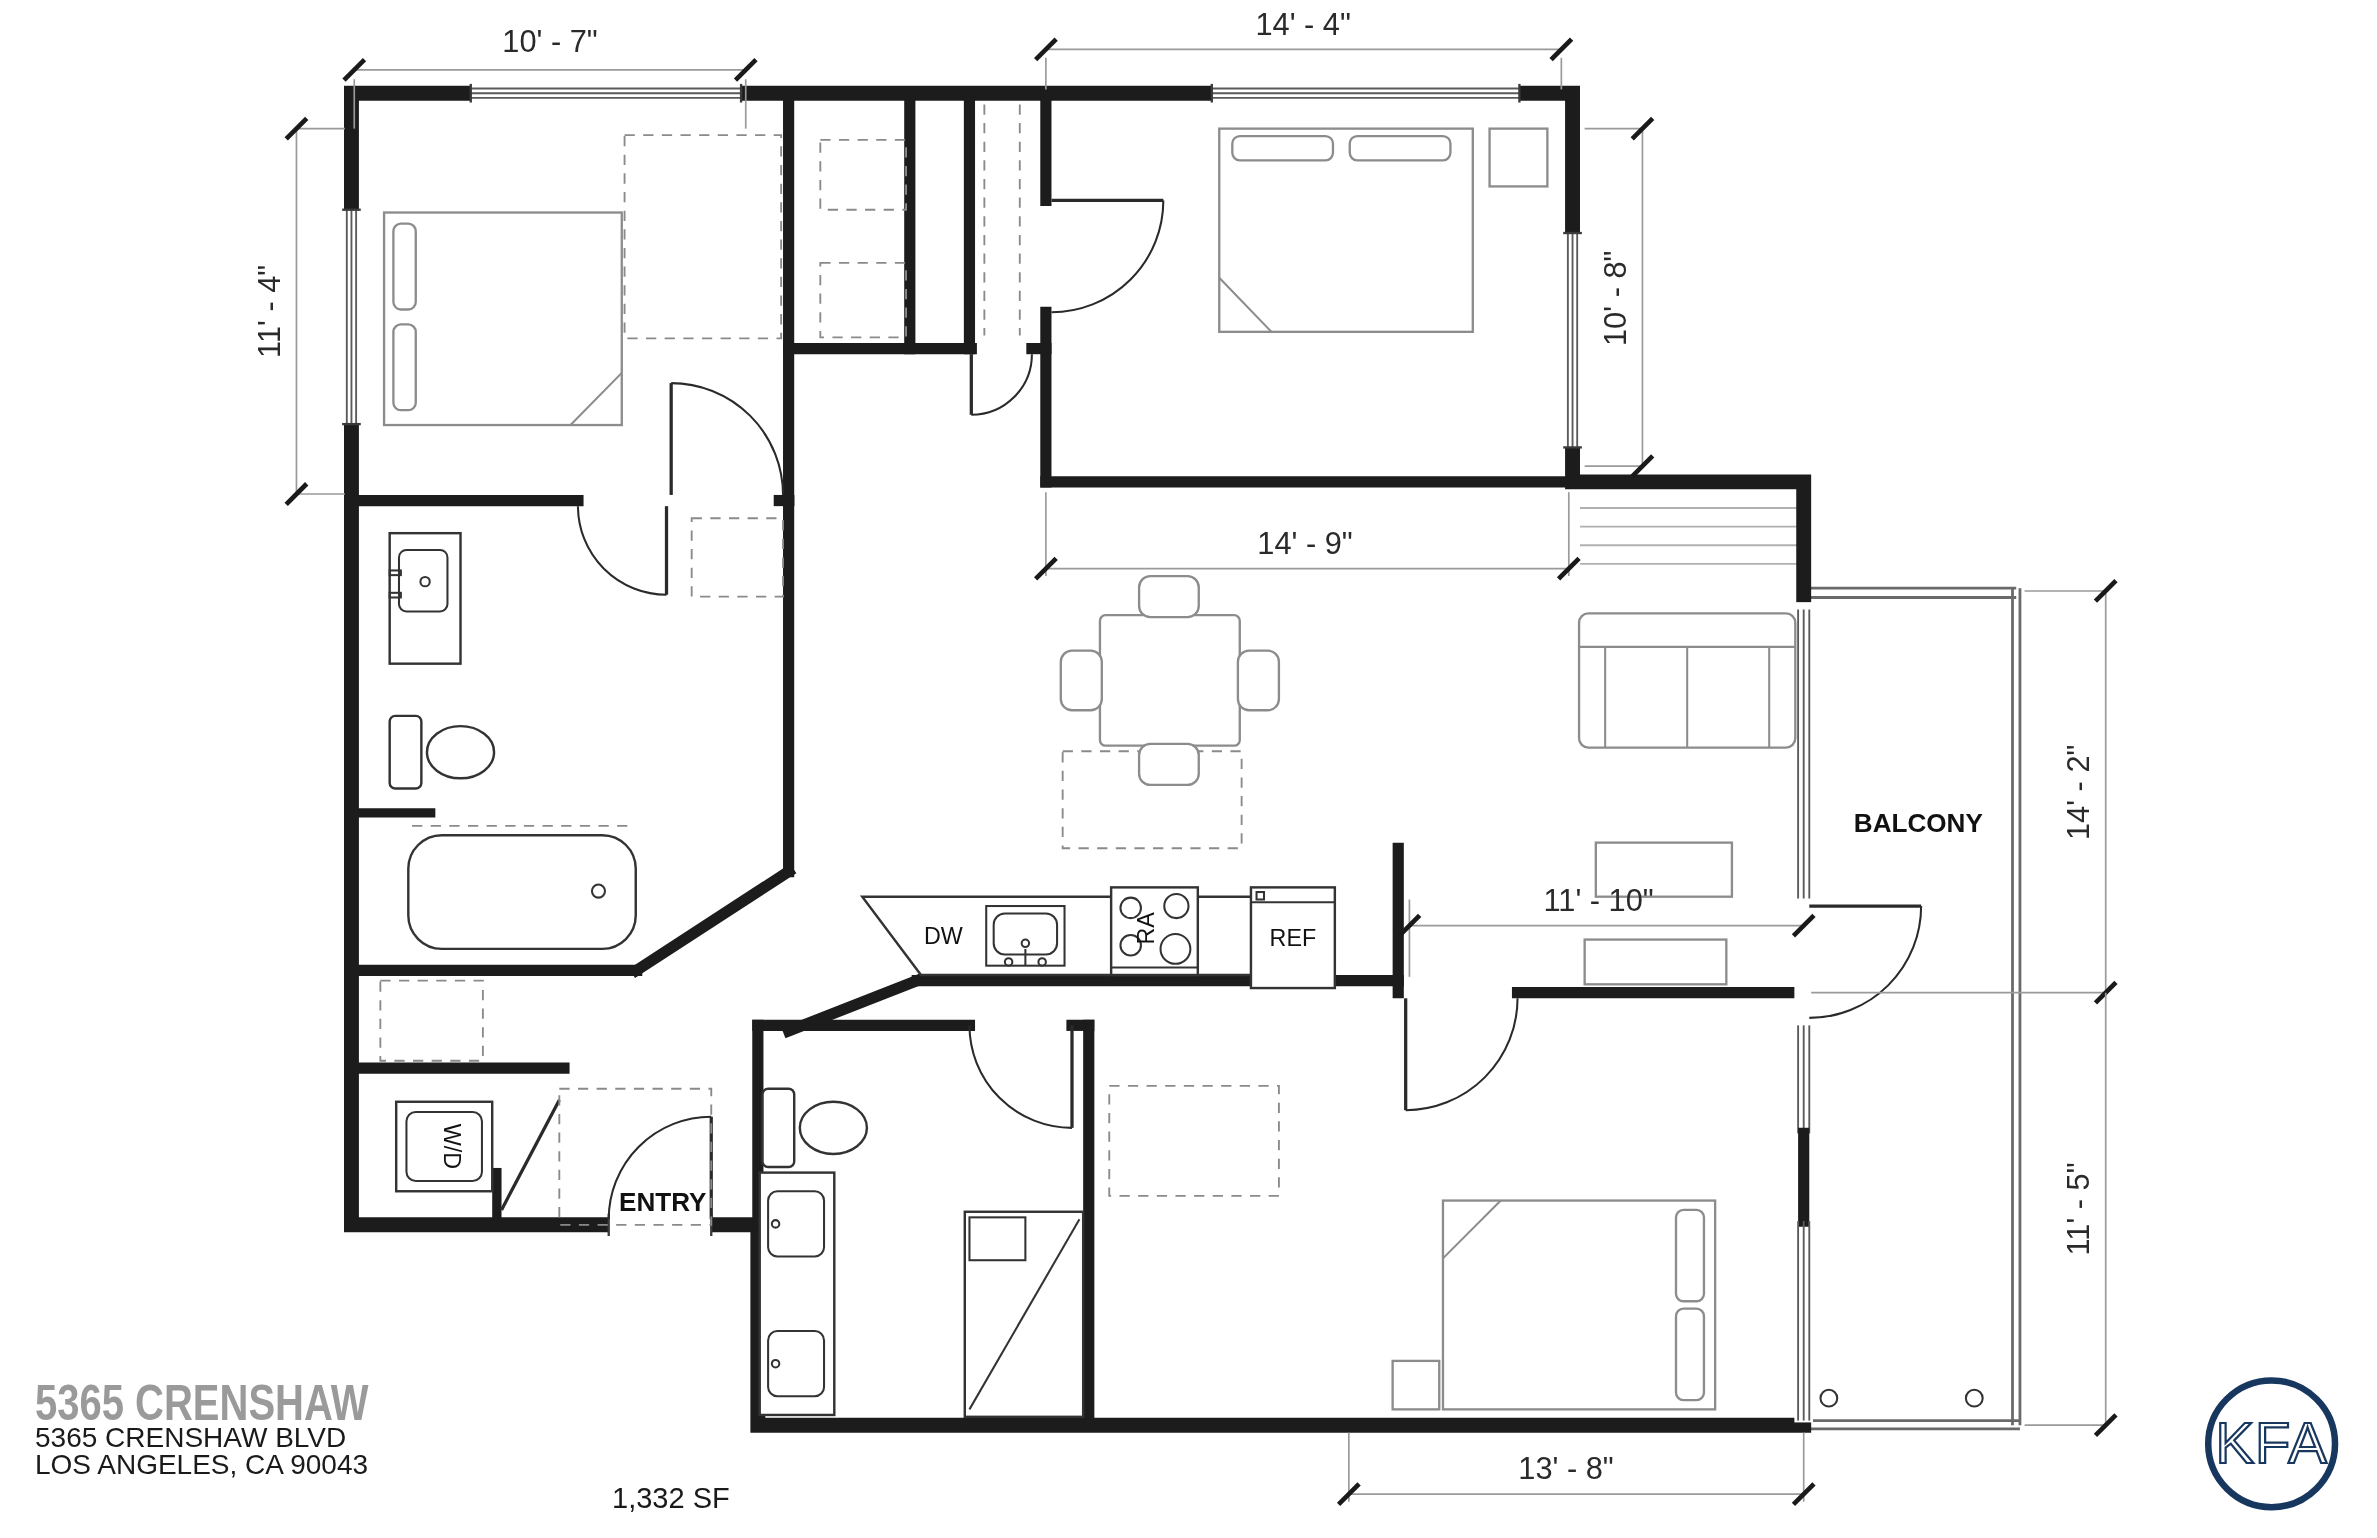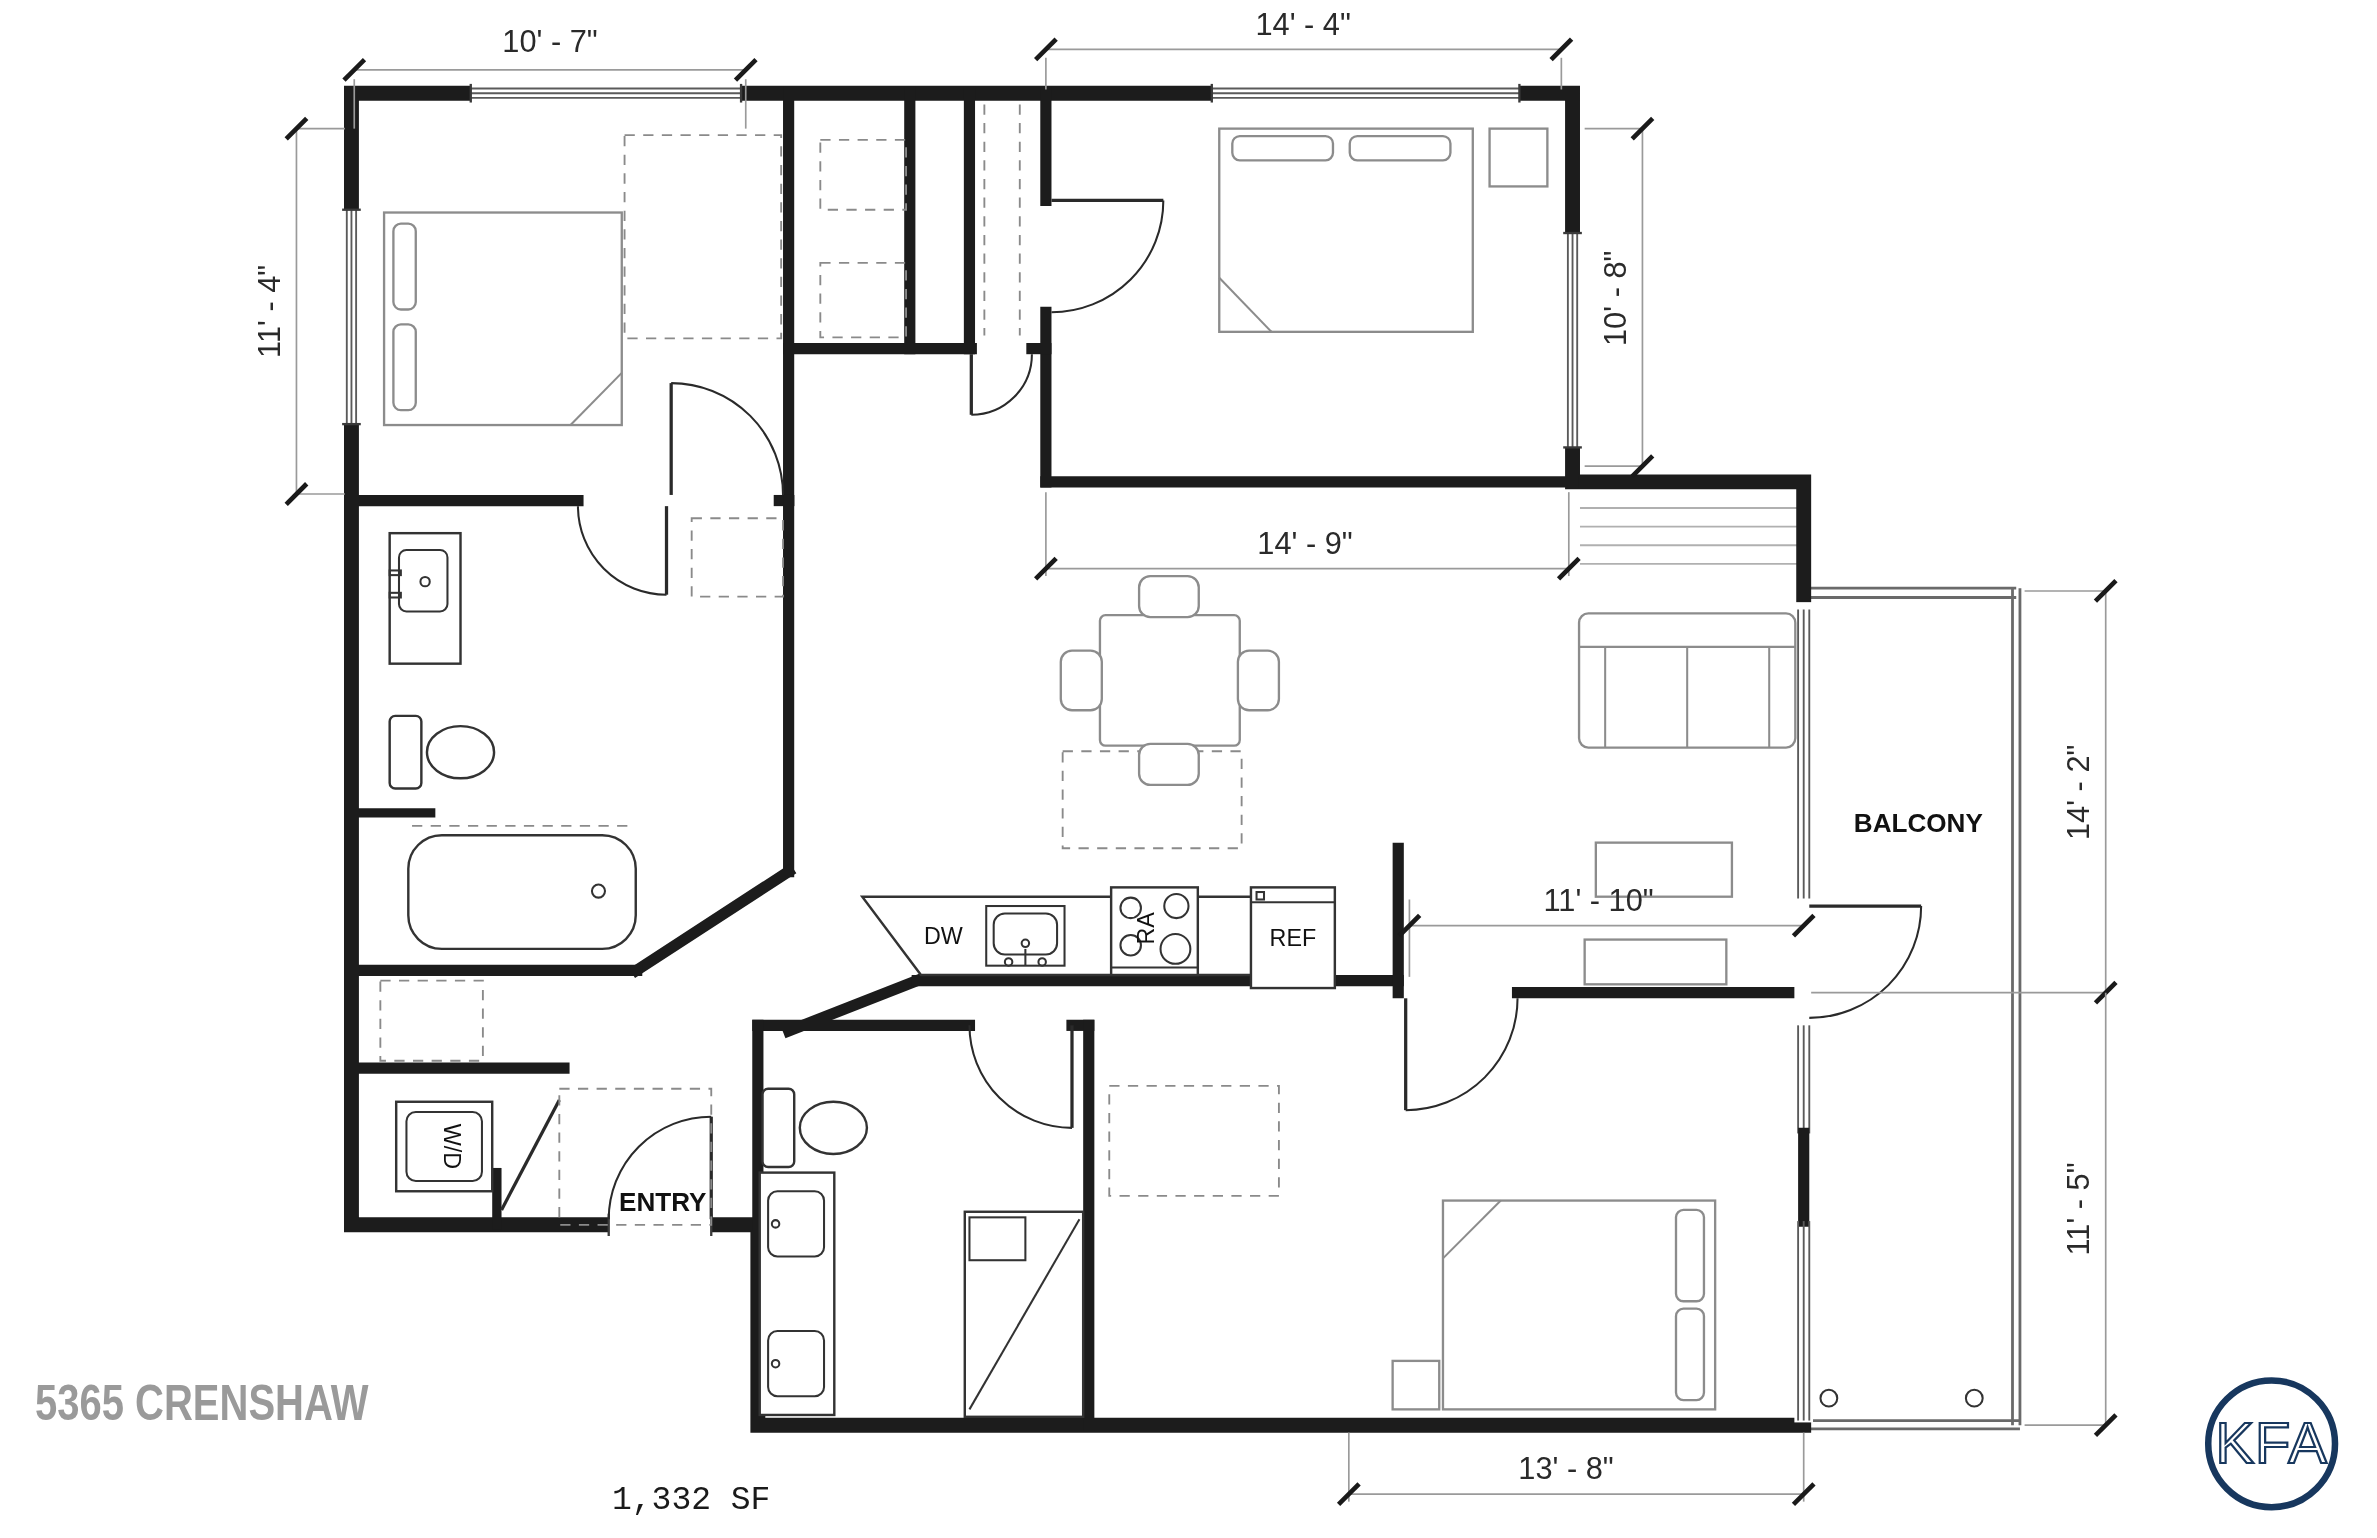--- a/index.html
+++ b/index.html
@@ -25,21 +25,21 @@
   .hatch{stroke:#b0b0b0;stroke-width:2;}
   .dimtext{font-size:33px;fill:#2a2a2a;}
   .lbl{font-size:28px;font-weight:bold;fill:#111;}
   .lblsm{font-size:25px;fill:#111;}
   
   .tb{position:absolute;color:#1a1a1a;}
   #tb-title{left:35px;top:1374px;font-size:50px;font-weight:700;color:#9a9a9a;
     transform:scaleX(0.80);transform-origin:left top;letter-spacing:0px;white-space:nowrap;}
   #tb-addr{left:35px;top:1424px;font-size:28px;line-height:27px;white-space:pre-line;}
   #tb-unit{left:35px;top:1482px;font-size:29px;white-space:nowrap;}
-  #tb-area{left:612px;top:1482px;font-size:33px;white-space:nowrap;font-family:Liberation Mono, monospace;}
+  #tb-area{left:612px;top:1482px;font-size:29px;white-space:nowrap;}
 </style>
 </head>
 <body>
 
 <div id="sheet">
 <svg width="2377" height="1538" viewBox="0 0 2550 1650">
 
   <g>
     <line class="hatch" x1="1695" y1="545" x2="1928" y2="545"></line>
     <line class="hatch" x1="1695" y1="565" x2="1928" y2="565"></line>
@@ -364,15 +364,17 @@
     <text class="lblsm" x="476" y="1230" text-anchor="middle" transform="rotate(90 476 1230)">W/D</text>
   </g>
 
   <g>
     <circle cx="2437" cy="1549" r="68" fill="none" stroke="#17375e" stroke-width="7"></circle>
     <text x="2437" y="1570" text-anchor="middle" font-size="62" fill="none" stroke="#17375e" stroke-width="2.4" letter-spacing="1">KFA</text>
   </g>
 </svg>
 
   <div class="tb" id="tb-title">5365 CRENSHAW</div>
+  <div class="tb" id="tb-addr">5365 CRENSHAW BLVD
+LOS ANGELES, CA 90043</div>
   <div class="tb" id="tb-area">1,332 SF</div>
 </div>
 
 
 </body></html>

